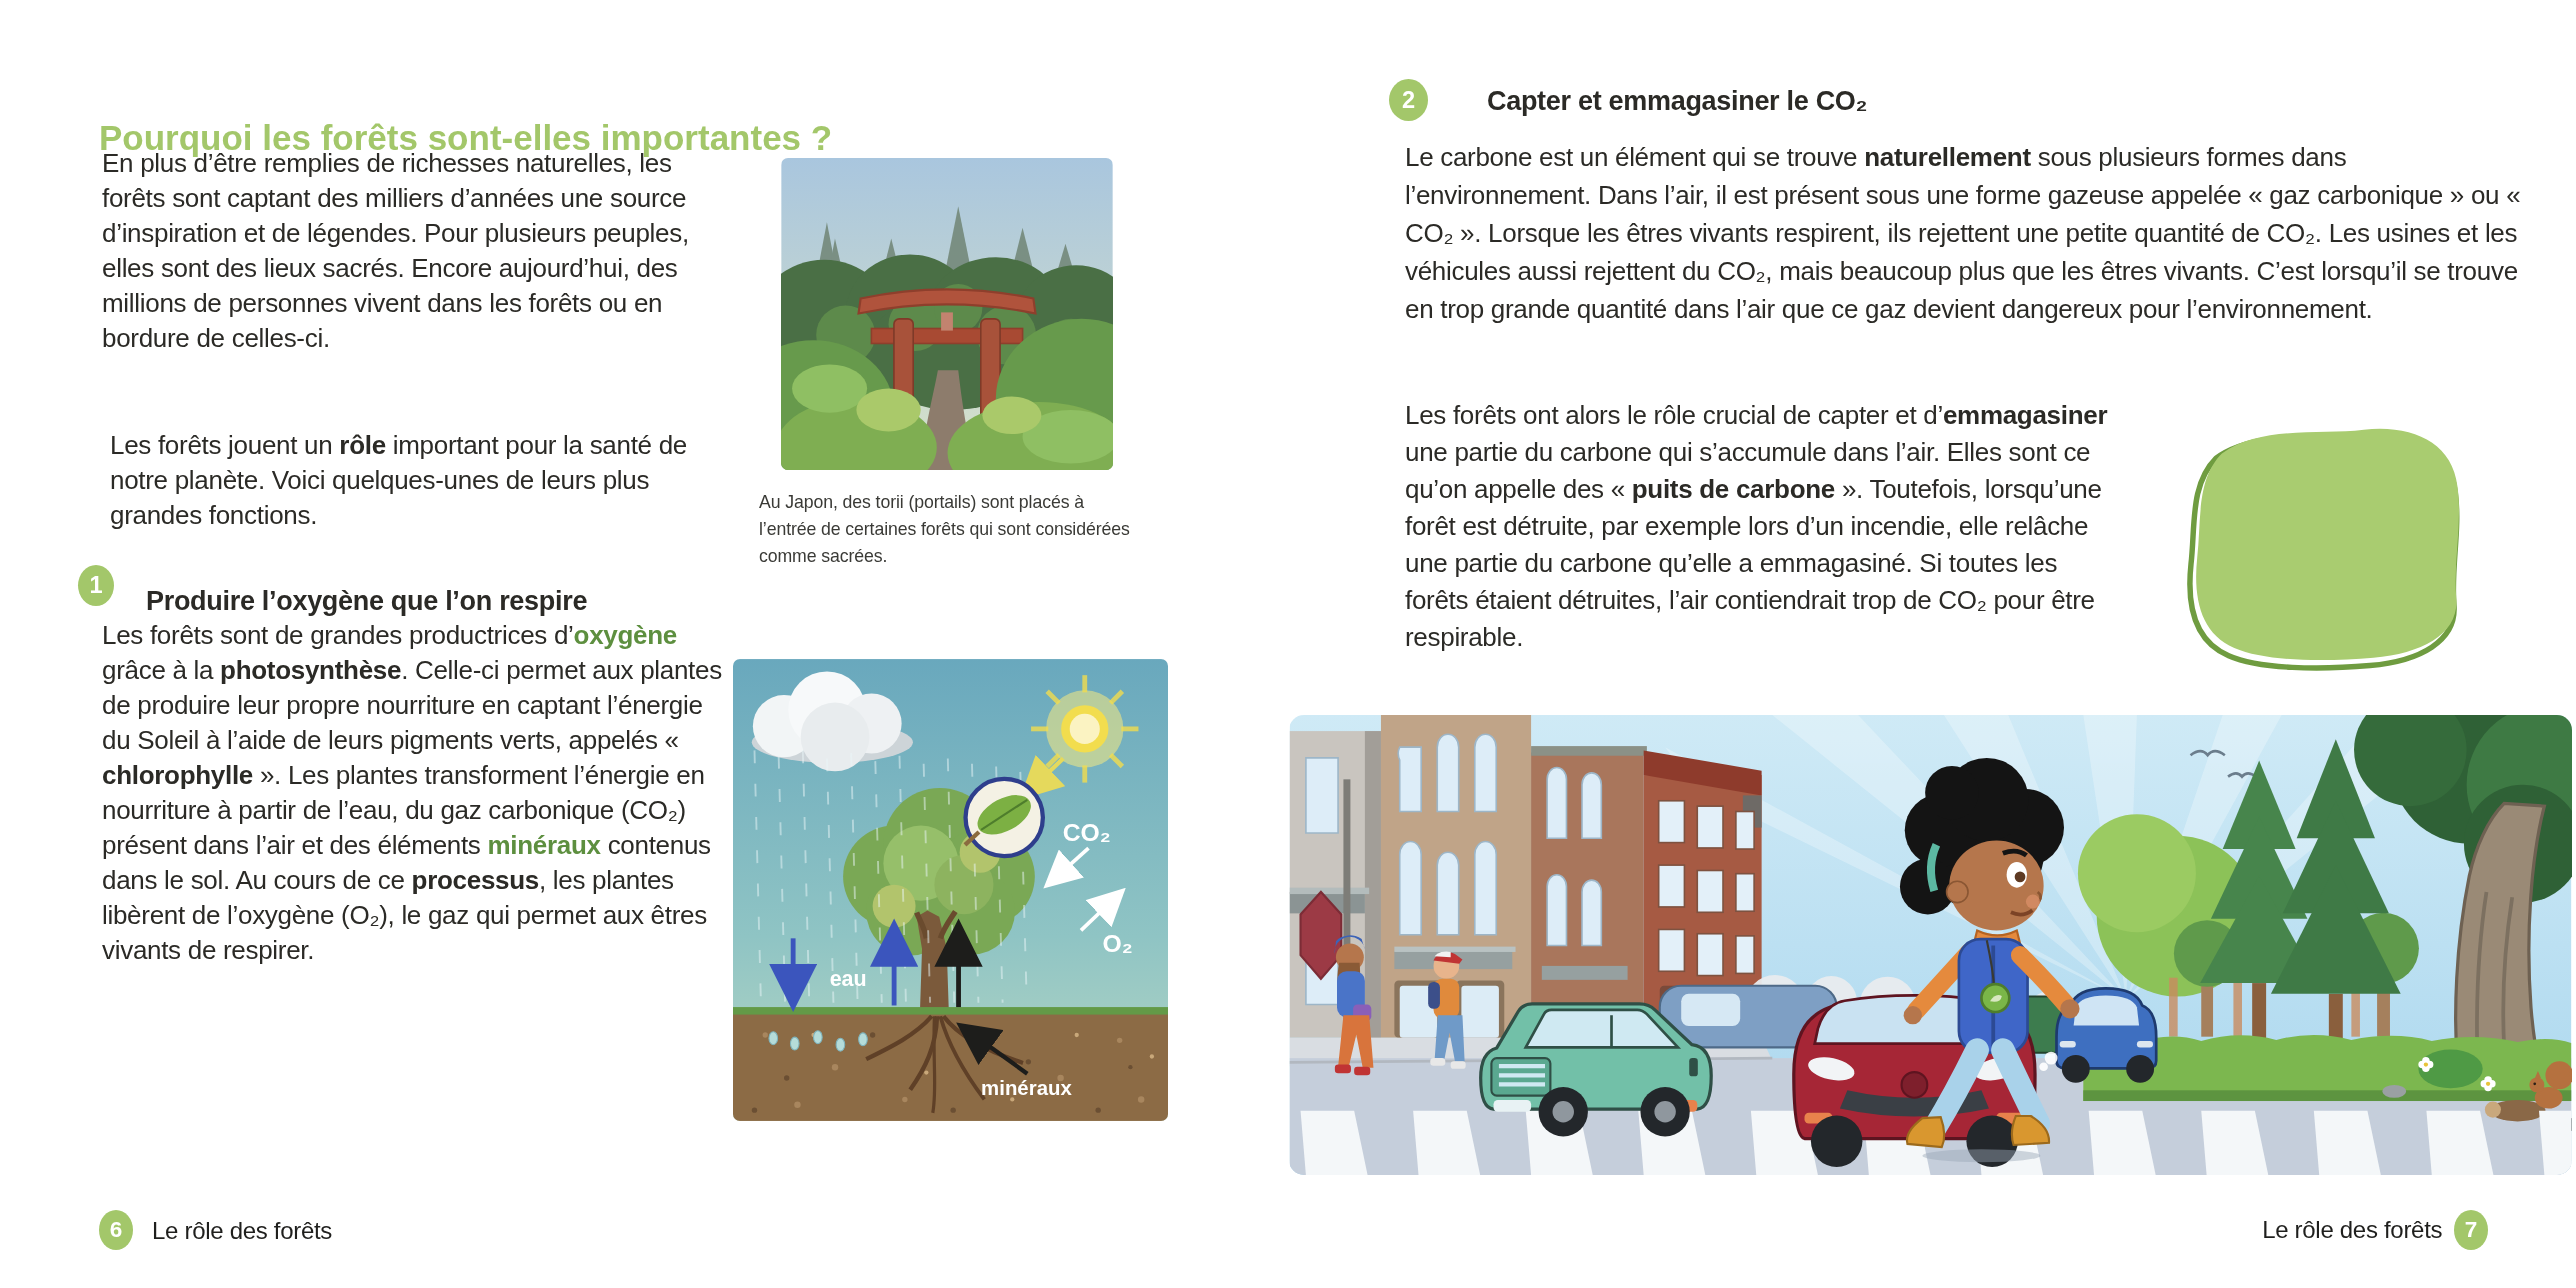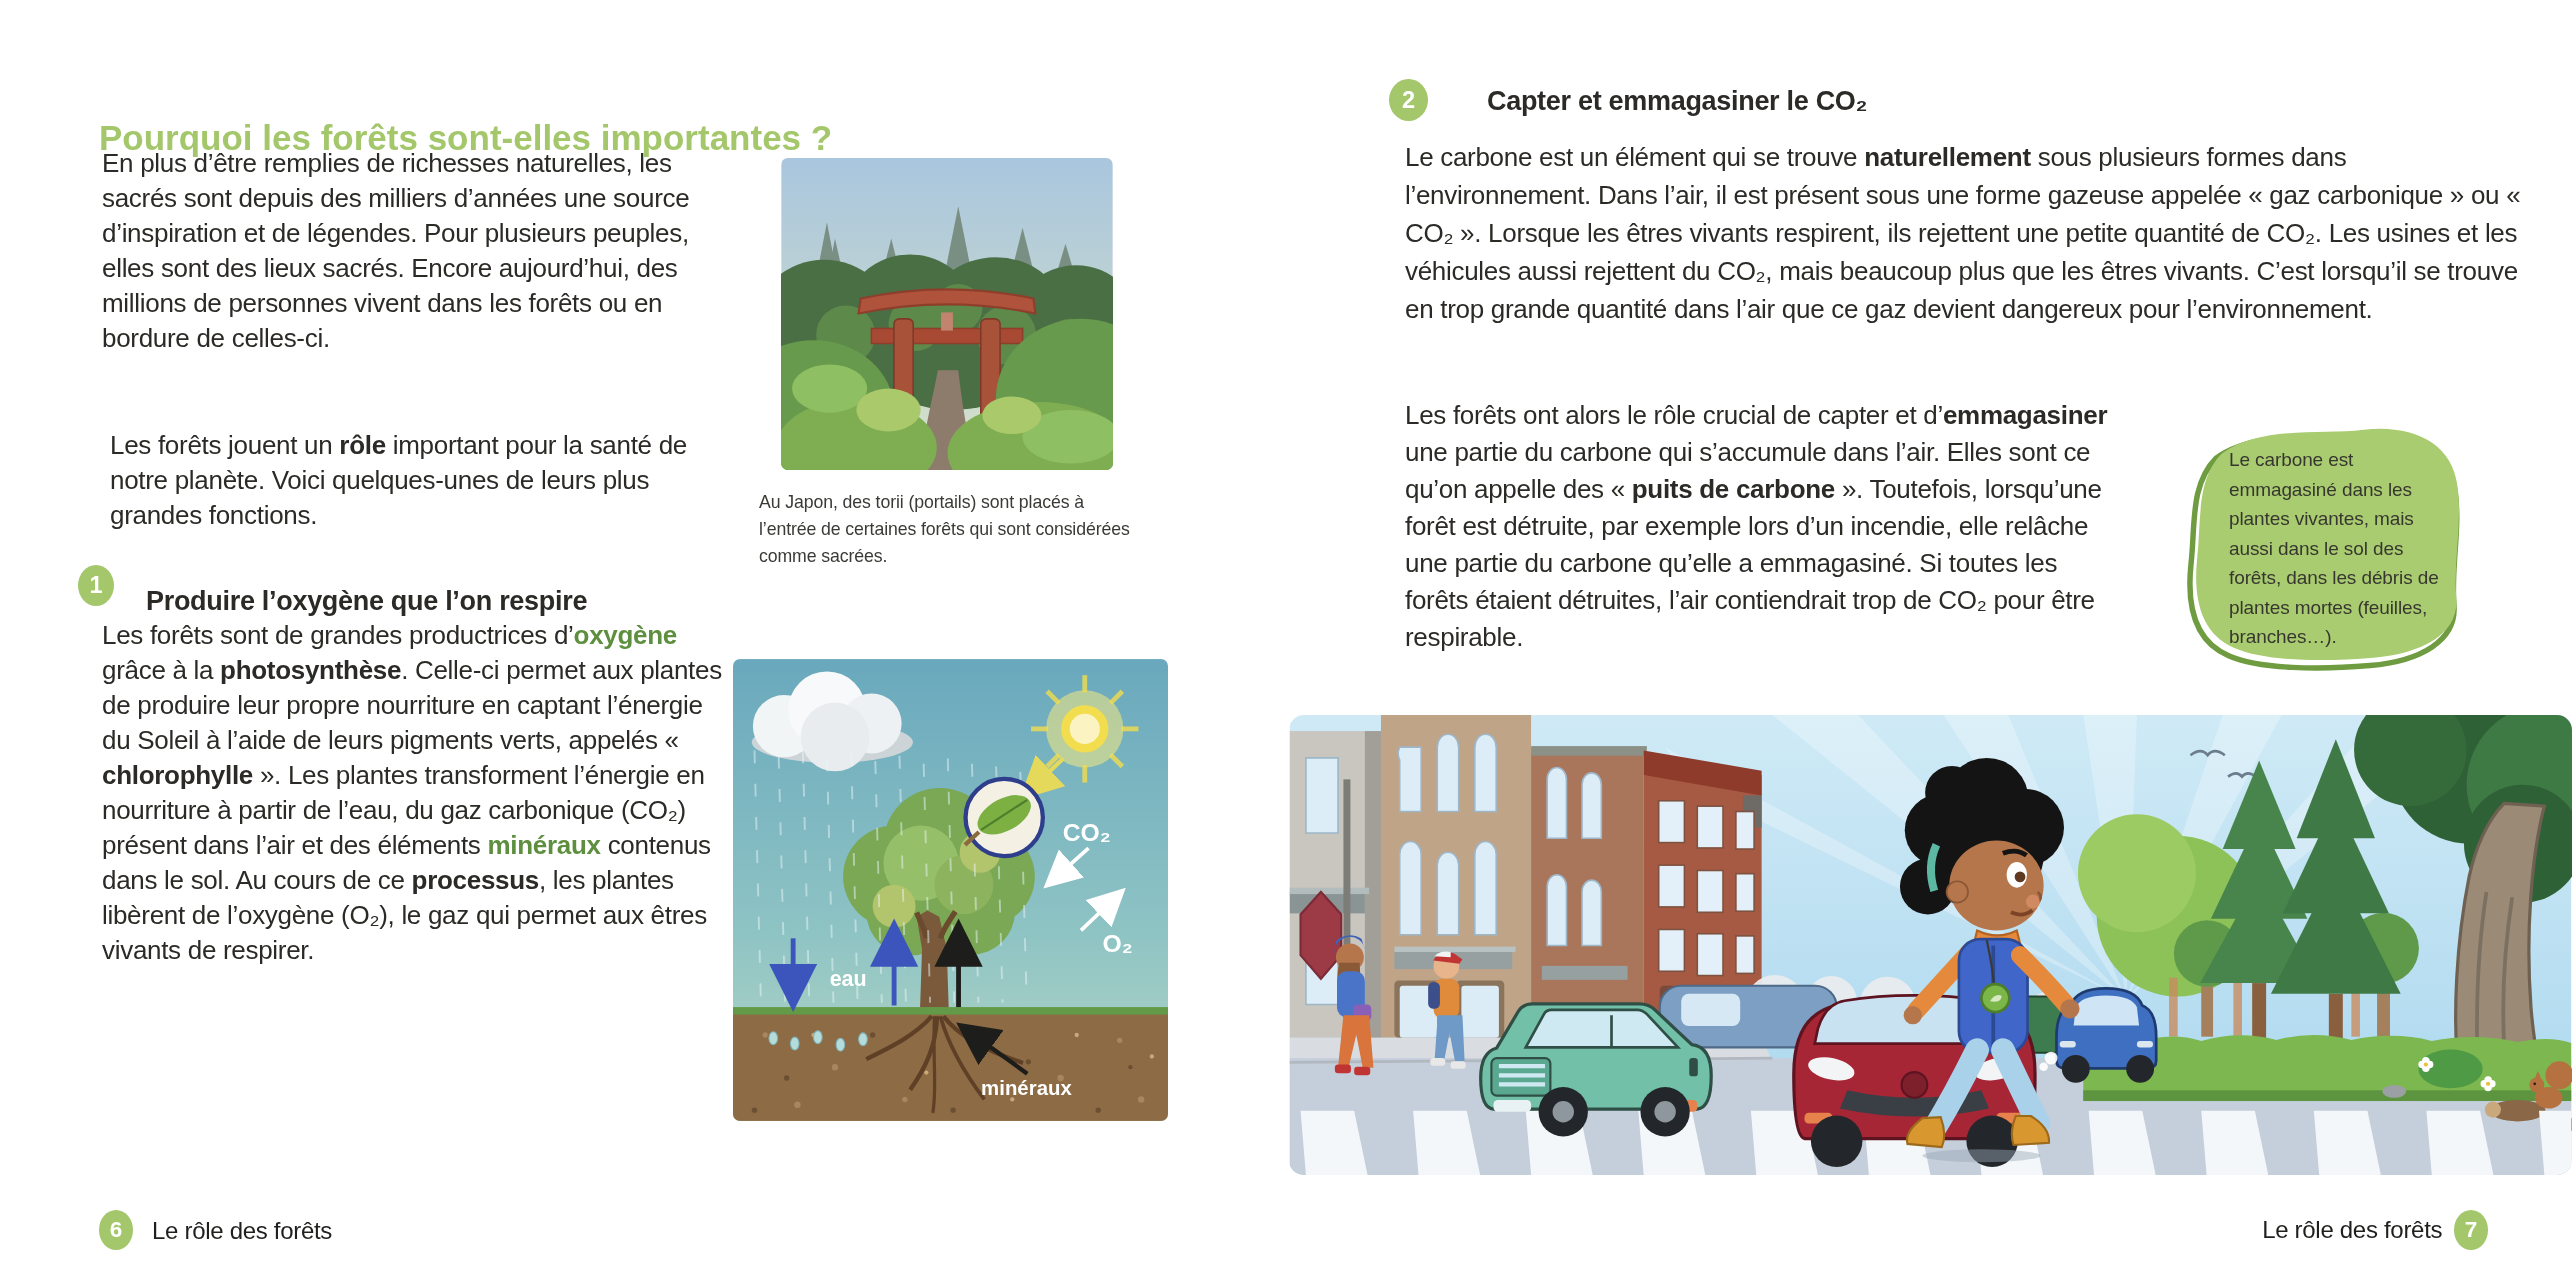--- a/index.html
+++ b/index.html
@@ -24,21 +24,21 @@
   .footer-label{font-size:24px;letter-spacing:-0.3px;color:#1f1f1d;}
   .img-frame{border-radius:7px;overflow:hidden;}
   svg{display:block;}
   svg text{font-family:"Liberation Sans","DejaVu Sans",sans-serif;}
 </style>
 </head>
 <body>
 
 <h1 class="abs title" style="left:99px;top:86px;width:1020px;margin-top:32px;">Pourquoi les forêts sont-elles importantes ?</h1>
 
-<p class="abs body-text" style="left:102px;top:146px;width:609px;margin:0;">En plus d’être remplies de richesses naturelles, les sacrés sont depuis des milliers d’années une source d’inspiration et de légendes. Pour plusieurs peuples, elles sont des lieux sacrés. Encore aujourd’hui, des millions de personnes vivent dans les forêts ou en bordure de celles-ci.</p>
+<p class="abs body-text" style="left:102px;top:146px;width:609px;margin:0;">En plus d’être remplies de richesses naturelles, les forêts sont captant des milliers d’années une source d’inspiration et de légendes. Pour plusieurs peuples, elles sont des lieux sacrés. Encore aujourd’hui, des millions de personnes vivent dans les forêts ou en bordure de celles-ci.</p>
 
 <p class="abs body-text" style="left:102px;top:420px;width:609px;margin:8px;"><span>Les forêts jouent un </span><span class="b">rôle</span><span> important pour la santé de notre planète. Voici quelques-unes de leurs plus grandes fonctions.</span></p>
 
 <div class="abs num-circle" style="left:78px;top:565px;width:36px;height:41px;">1</div>
 <h2 class="abs sec-head" style="left:130px;top:570px;width:644px;margin:16px;">Produire l’oxygène que l’on respire</h2>
 
 <p class="abs body-text" style="left:102px;top:618px;width:623px;margin:0;"><span>Les forêts sont de grandes productrices d’</span><span class="gr">oxygène</span><span> grâce à la </span><span class="b">photosynthèse</span><span>. Celle-ci permet aux plantes de produire leur propre nourriture en captant l’énergie du Soleil à l’aide de leurs pigments verts, appelés « </span><span class="b">chlorophylle</span><span> ». Les plantes transforment l’énergie en nourriture à partir de l’eau, du gaz carbonique (CO₂) présent dans l’air et des éléments </span><span class="gr">minéraux</span><span> contenus dans le sol. Au cours de ce </span><span class="b">processus</span><span>, les plantes libèrent de l’oxygène (O₂), le gaz qui permet aux êtres vivants de respirer.</span></p>
 
 <div class="abs img-frame" style="left:781px;top:158px;width:332px;height:312px;">
   <svg viewBox="0 0 618 582" width="332" height="312">
@@ -242,21 +242,20 @@
 
 <p class="abs body-text-r1" style="left:1405px;top:138px;width:1130px;margin:0;"><span>Le carbone est un élément qui se trouve </span><span class="b">naturellement</span><span> sous plusieurs formes dans l’environnement. Dans l’air, il est présent sous une forme gazeuse appelée « gaz carbonique » ou « CO₂ ». Lorsque les êtres vivants respirent, ils rejettent une petite quantité de CO₂. Les usines et les véhicules aussi rejettent du CO₂, mais beaucoup plus que les êtres vivants. C’est lorsqu’il se trouve en trop grande quantité dans l’air que ce gaz devient dangereux pour l’environnement.</span></p>
 
 <p class="abs body-text-r2" style="left:1405px;top:397px;width:708px;margin:0;"><span>Les forêts ont alors le rôle crucial de capter et d’</span><span class="b">emmagasiner</span><span> une partie du carbone qui s’accumule dans l’air. Elles sont ce qu’on appelle des « </span><span class="b">puits de carbone</span><span> ». Toutefois, lorsqu’une forêt est détruite, par exemple lors d’un incendie, elle relâche une partie du carbone qu’elle a emmagasiné. Si toutes les forêts étaient détruites, l’air contiendrait trop de CO₂ pour être respirable.</span></p>
 
 <div class="abs" style="left:2180px;top:419px;width:301px;height:258px;">
   <svg class="abs" style="left:0;top:0;" viewBox="0 0 560 480" width="301" height="258">
     <path d="M78,64 C150,12 262,30 342,20 C432,10 506,44 516,124 C526,194 508,264 514,334 C519,399 452,436 360,444 C268,452 158,451 101,426 C39,400 24,334 32,258 C40,188 30,112 78,64 Z" fill="none" stroke="#6f9c40" stroke-width="10" transform="translate(-12,8) scale(1.015)"></path>
     <path d="M78,64 C150,12 262,30 342,20 C432,10 506,44 516,124 C526,194 508,264 514,334 C519,399 452,436 360,444 C268,452 158,451 101,426 C39,400 24,334 32,258 C40,188 30,112 78,64 Z" fill="#a9cc70"></path>
   </svg>
-  <p class="abs bubble-text" style="left:49px;top:26px;width:215px;margin:0;">Le carbone est emmagasiné dans les plantes vivantes, mais aussi dans le sol des forêts, dans les débris de plantes mortes (feuilles, branches…).</p>
 </div>
 
 <div class="abs img-frame" style="left:1289px;top:715px;width:1283px;height:460px;border-radius:15px;">
   <svg viewBox="0 0 2390 858" width="1283" height="460">
     <defs>
       <linearGradient id="ssky" x1="0" y1="0" x2="0" y2="1">
         <stop offset="0" stop-color="#cfeaf6"></stop>
           <stop offset="1" stop-color="#a9d6ee"></stop>
       </linearGradient>
     </defs>

